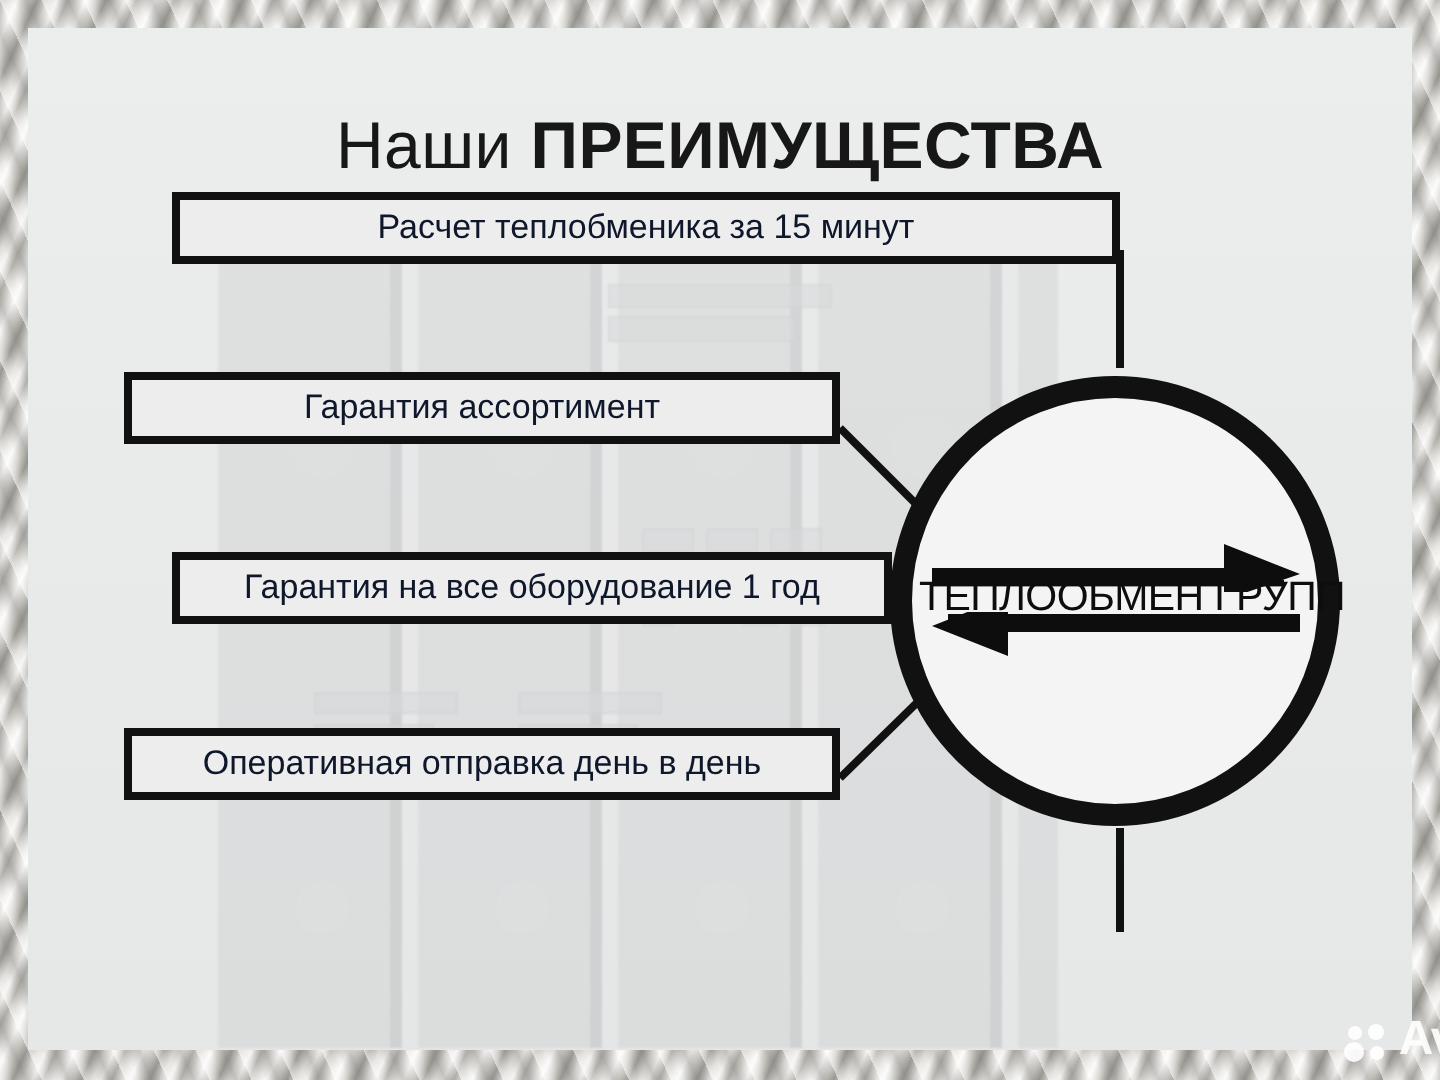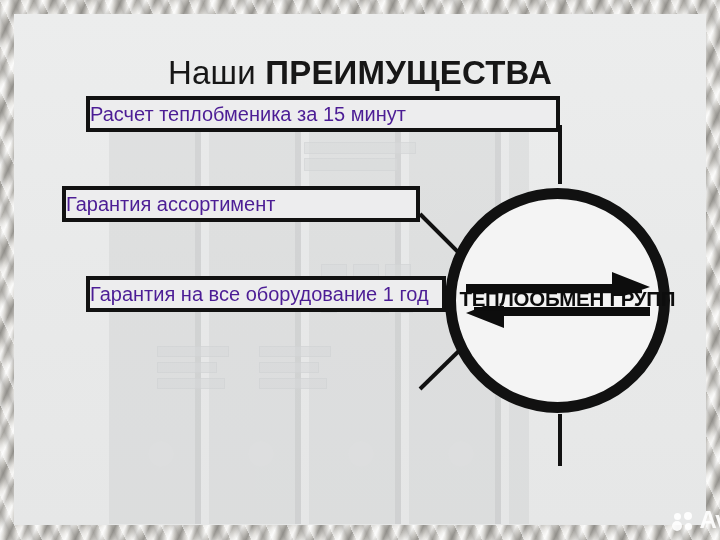--- a/index.html
+++ b/index.html
@@ -96,23 +96,23 @@
   .title .t-bold  { font-weight: 700; }
 
   
   .fbox {
     position: absolute;
     box-sizing: border-box;
     background: #ededee;
     border: 4px solid #111111;
     display: flex;
     align-items: center;
-    justify-content: flex-start;
-    font-size: 20px;
-    color: #4c1d95;
+    justify-content: center;
+    font-size: 17px;
+    color: #0f172a;
     white-space: nowrap;
     z-index: 4;
   }
 
   
   .connectors {
     position: absolute;
     left: 0; top: 0;
     width: 692px;
     height: 511px;
@@ -136,21 +136,21 @@
     width: 196px;
     height: 62px;
   }
   .logo-text {
     position: absolute;
     left: 0;
     top: 17px;
     width: 196px;
     text-align: left;
     font-size: 20.5px;
-    font-weight: 700;
+    font-weight: 400;
     color: #0d0d0d;
     letter-spacing: -0.3px;
     white-space: nowrap;
     z-index: 3;
   }
   .logo-arrow {
     position: absolute;
     z-index: 2;
   }
 
@@ -234,20 +234,23 @@
     </div>
 
     <div class="fbox" style="left:48px;  top:172px; width:358px; height:36px;">
       <span>Гарантия ассортимент</span>
     </div>
 
     <div class="fbox" style="left:34px;  top:262px; width:360px; height:36px;margin-left:38px;">
       <span>Гарантия на все оборудование 1 год</span>
     </div>
 
+    <div class="fbox" style="left:48px;  top:350px; width:358px; height:36px;">
+      <span>Оперативная отправка день в день</span>
+    </div>
 
 
     <div class="logo-circle" style="left:431px; top:174px; width:225px; height:225px;">
       <div class="logo-mark">
 
         <svg class="logo-arrow" style="left:0; top:0; width:196px; height:26px;" viewBox="0 0 196 26">
           <polygon points="6,20 6,14 152,14 152,2 190,17 152,30 152,20" fill="#0d0d0d"></polygon>
           <rect x="6" y="20" width="176" height="3.2" fill="#0d0d0d"></rect>
         </svg>
 

